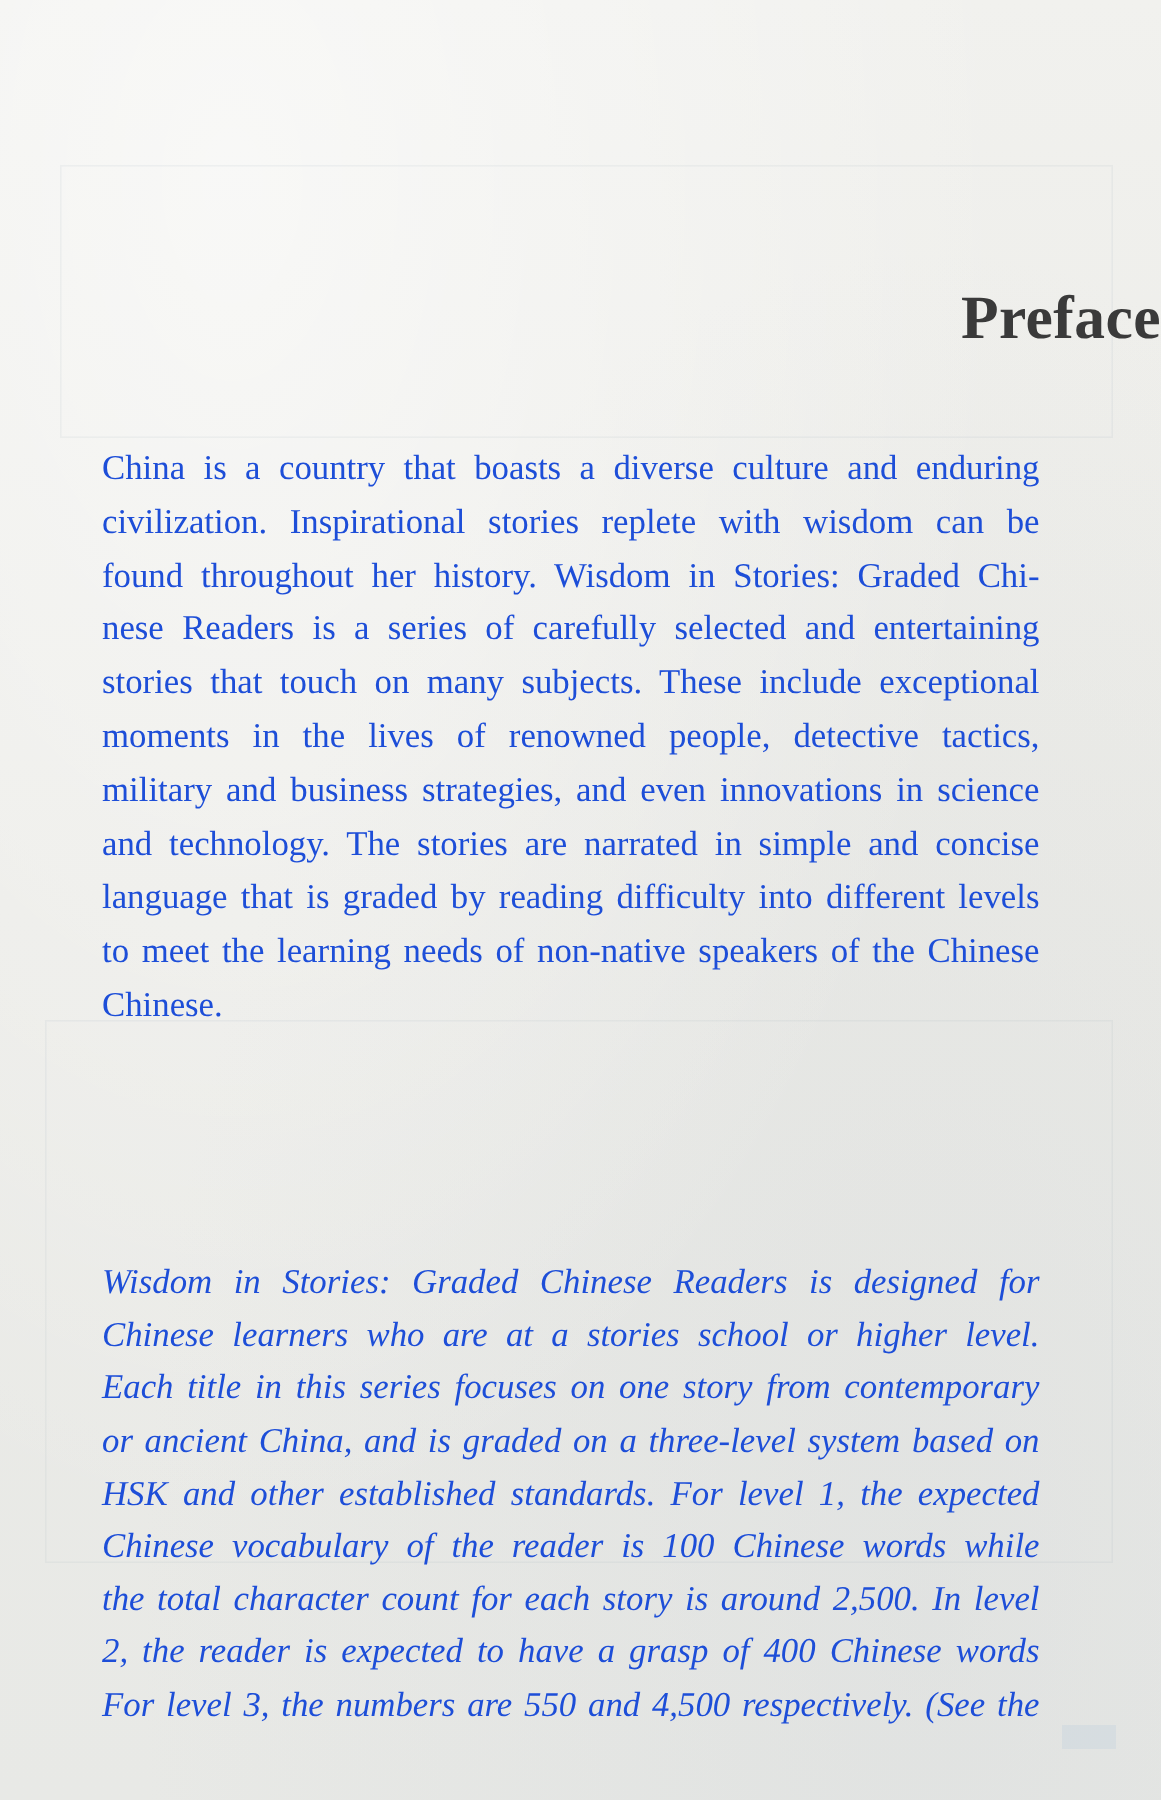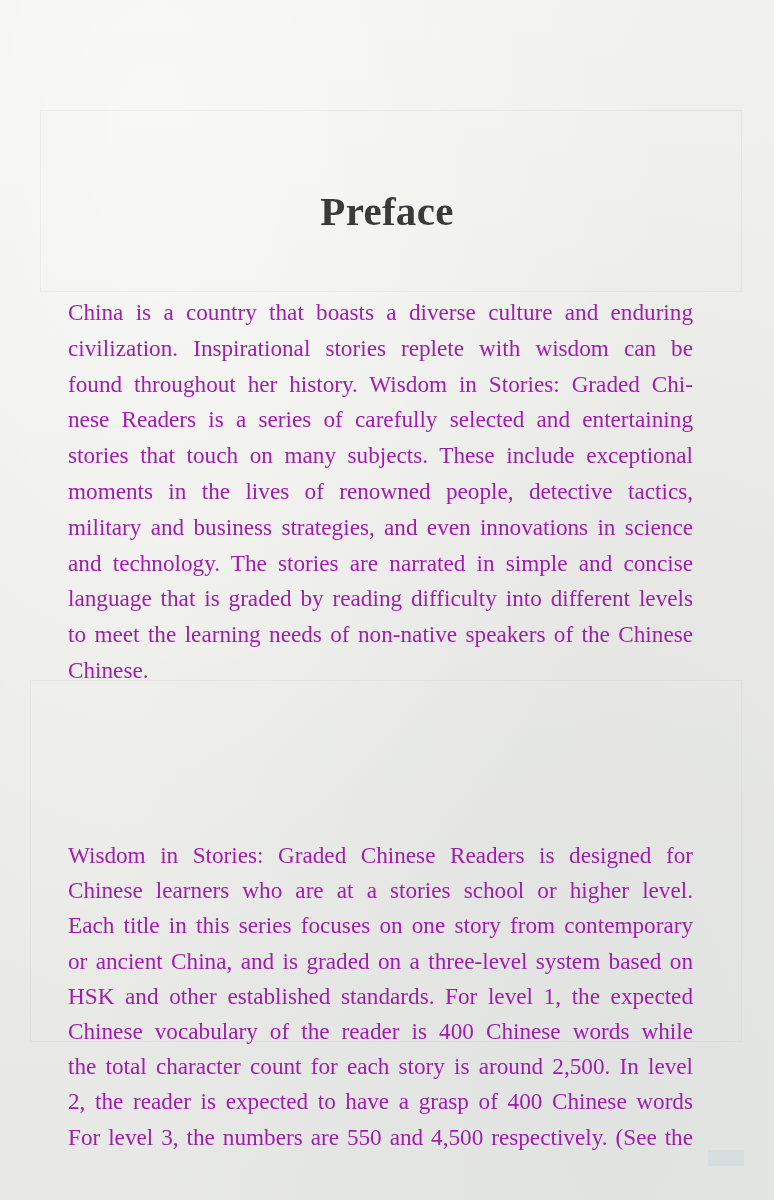--- a/index.html
+++ b/index.html
@@ -33,49 +33,49 @@
     }
     .bleed.table1 { left: 40px; top: 110px; width: 700px; height: 180px; }
     .bleed.table2 { left: 30px; top: 680px; width: 710px; height: 360px; }
     .bleed.mark { left: 708px; top: 1150px; width: 36px; height: 16px; background: rgba(180,200,220,0.25); border: none; }
 
     .title {
       position: absolute;
       left: 0;
       width: 774px;
       top: 158px;
-      text-align: center;
+      text-align: right;
       font-family: "Liberation Serif", "DejaVu Serif", serif;
       font-weight: bold;
       font-size: 41px;
       line-height: 52px;
       color: #3a3a3a;
       letter-spacing: 0.3px;
     }
     .text-block {
       position: absolute;
       left: 68px;
       width: 625px;
       font-size: 23.2px;
-      color: #a21caf;
+      color: #1d4ed8;
     }
     .line {
       display: block;
       height: 35.8px;
       line-height: 35.8px;
       white-space: nowrap;
       text-align: justify;
       text-align-last: justify;
     }
     .line.last {
       text-align-last: left;
     }
     #para1 { top: 295px; }
     #para2 { top: 838px; }
-    #para2 .line { height: 35.2px; line-height: 35.2px; }
+    #para2 .line { height: 35.2px; line-height: 35.2px; font-style: italic; }
   </style>
 </head>
 <body>
 
 <div class="page">
   <div class="bleed table1"></div>
   <div class="bleed table2"></div>
   <div class="bleed mark"></div>
 
   <h1 class="title">Preface</h1>
@@ -93,18 +93,18 @@
     <span class="line">to meet the learning needs of non-native speakers of the Chinese</span>
     <span class="line last">Chinese.</span>
   </div>
 
   <div class="text-block" id="para2">
     <span class="line">Wisdom in Stories: Graded Chinese Readers is designed for</span>
     <span class="line">Chinese learners who are at a stories school or higher level.</span>
     <span class="line">Each title in this series focuses on one story from contemporary</span>
     <span class="line">or ancient China, and is graded on a three-level system based on</span>
     <span class="line">HSK and other established standards. For level 1, the expected</span>
-    <span class="line">Chinese vocabulary of the reader is 400 Chinese words while</span>
+    <span class="line">Chinese vocabulary of the reader is 100 Chinese words while</span>
     <span class="line">the total character count for each story is around 2,500. In level</span>
     <span class="line">2, the reader is expected to have a grasp of 400 Chinese words</span>
     <span class="line">For level 3, the numbers are 550 and 4,500 respectively. (See the</span>
   </div>
 </div>
 
 </body></html>

